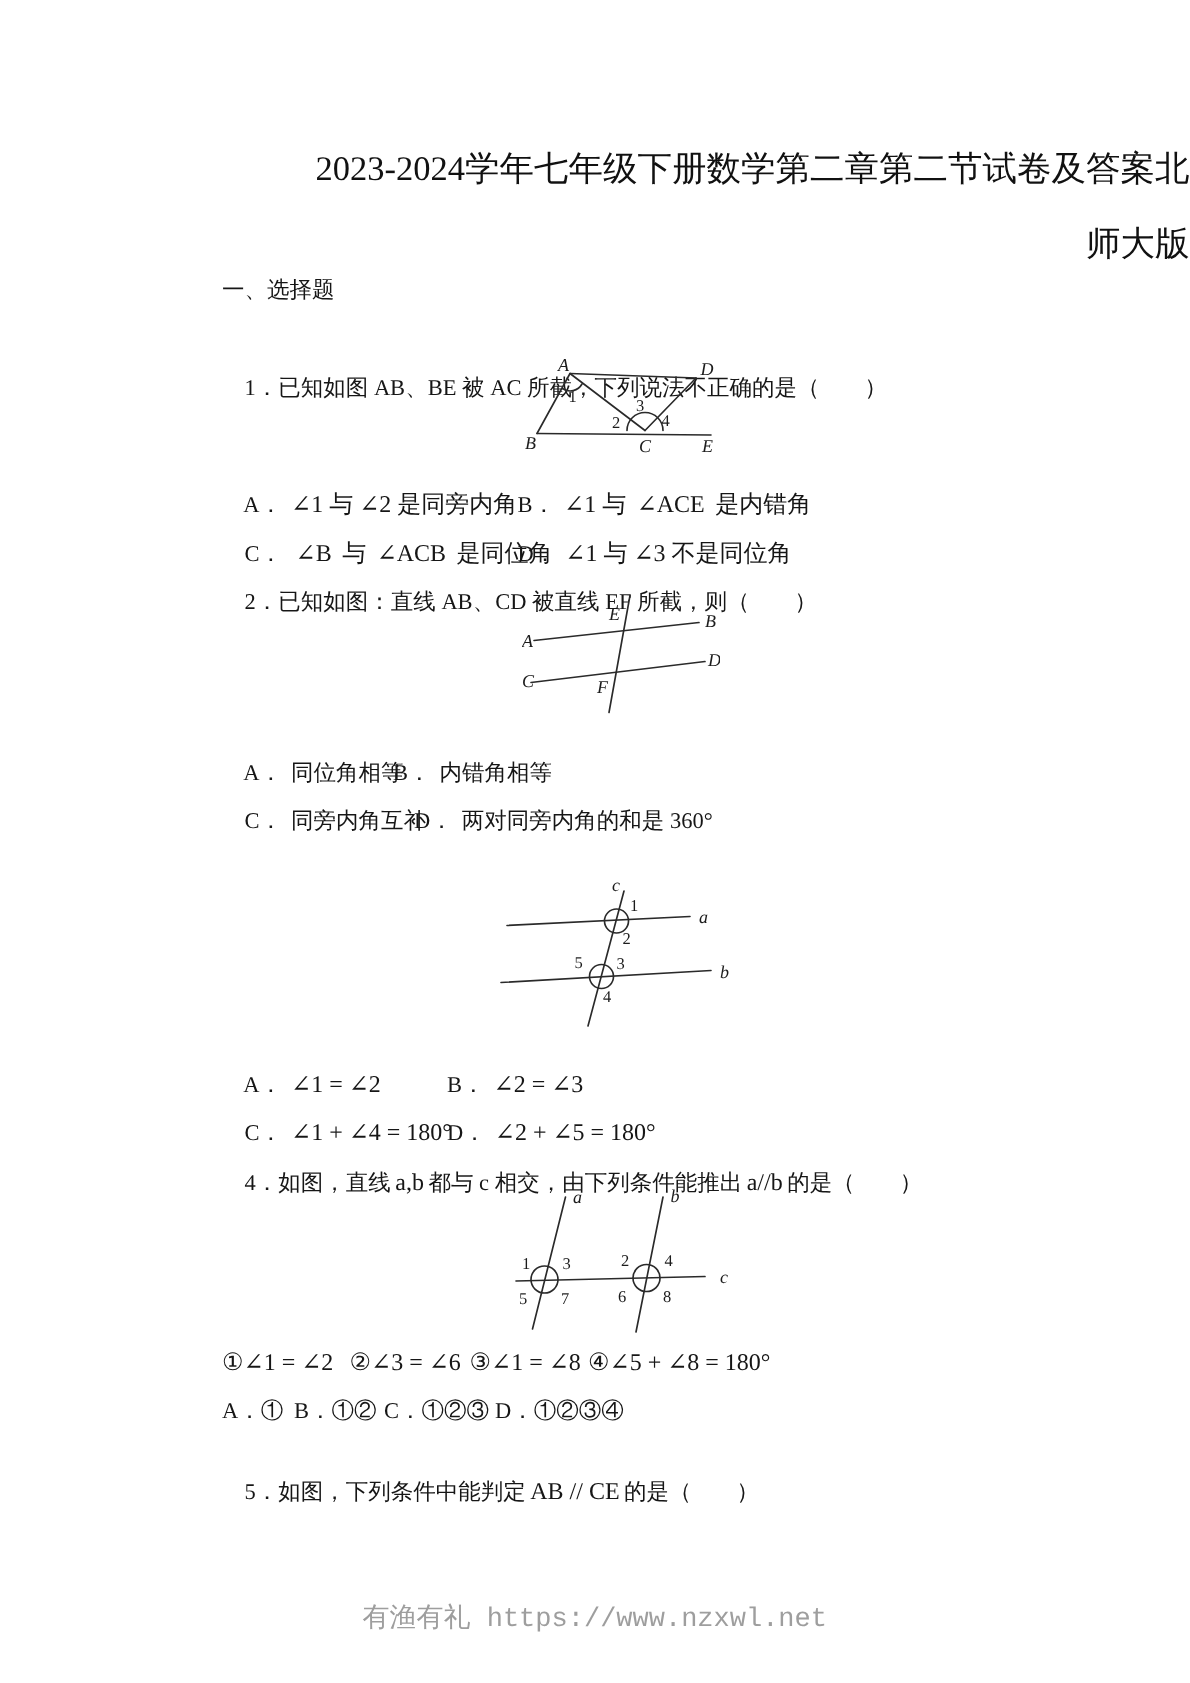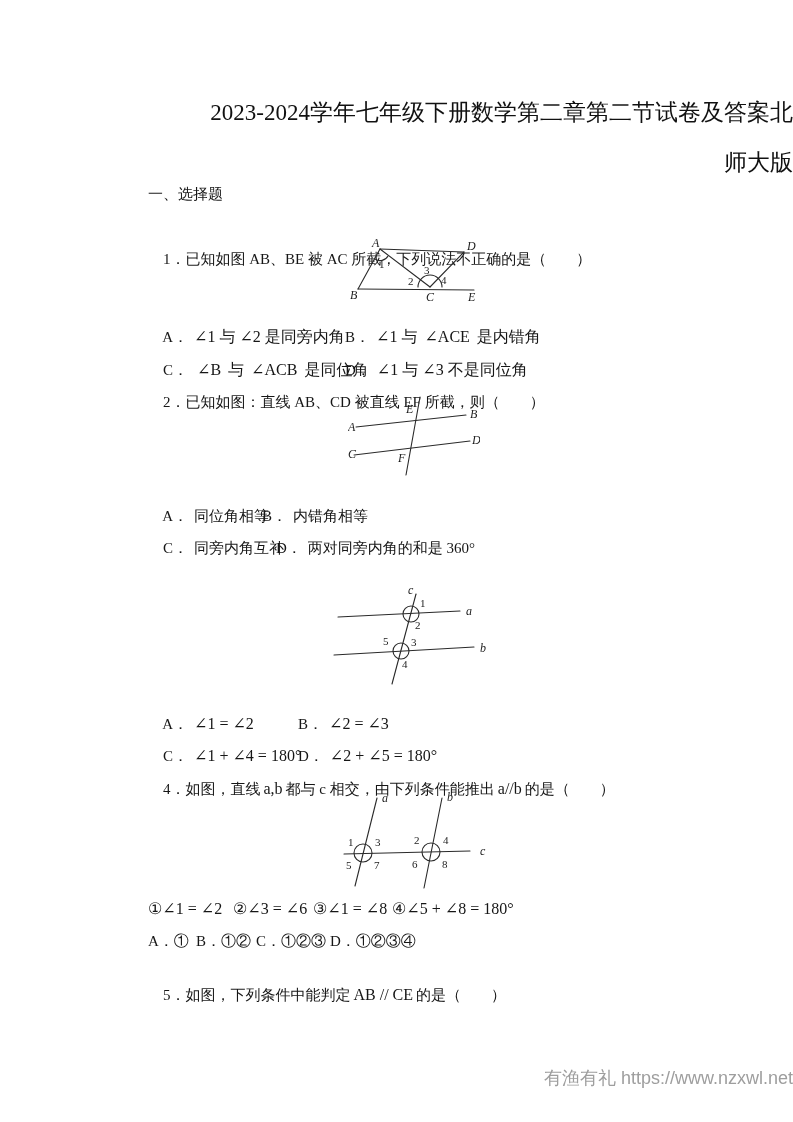--- a/index.html
+++ b/index.html
@@ -10,22 +10,22 @@
   .title span{display:block;}
   .line{position:absolute;font-size:15px;white-space:pre;line-height:20px;color:#161616;text-align:center;}
   .lab{margin-right:6px;}
   .m{font-size:16px;}
   .mi{font-size:16px;margin:0 3px;}
   .fig{position:absolute;}
   .fig line,.fig path,.fig circle{stroke:#2a2a2a;stroke-width:1.1;fill:none;stroke-linecap:round;}
   .fig text{font-family:"Liberation Serif","DejaVu Serif",serif;font-size:11px;fill:#1c1c1c;
             font-style:normal;}
   .fig text.it{font-style:italic;font-size:12px;}
-  .footer{position:absolute;top:1066px;left:0;width:100%;text-align:right;
-          font-family:Liberation Sans, sans-serif;font-size:18px;color:#9e9e9e;}
+  .footer{position:absolute;top:1066px;left:0;width:100%;text-align:center;
+          font-family:Liberation Mono, monospace;font-size:18px;color:#9e9e9e;}
 </style>
 </head>
 <body>
 
 <div class="page">
 
   <h1 class="title">
     <span>2023-2024学年七年级下册数学第二章第二节试卷及答案北</span>
     <span>师大版</span>
   </h1>

